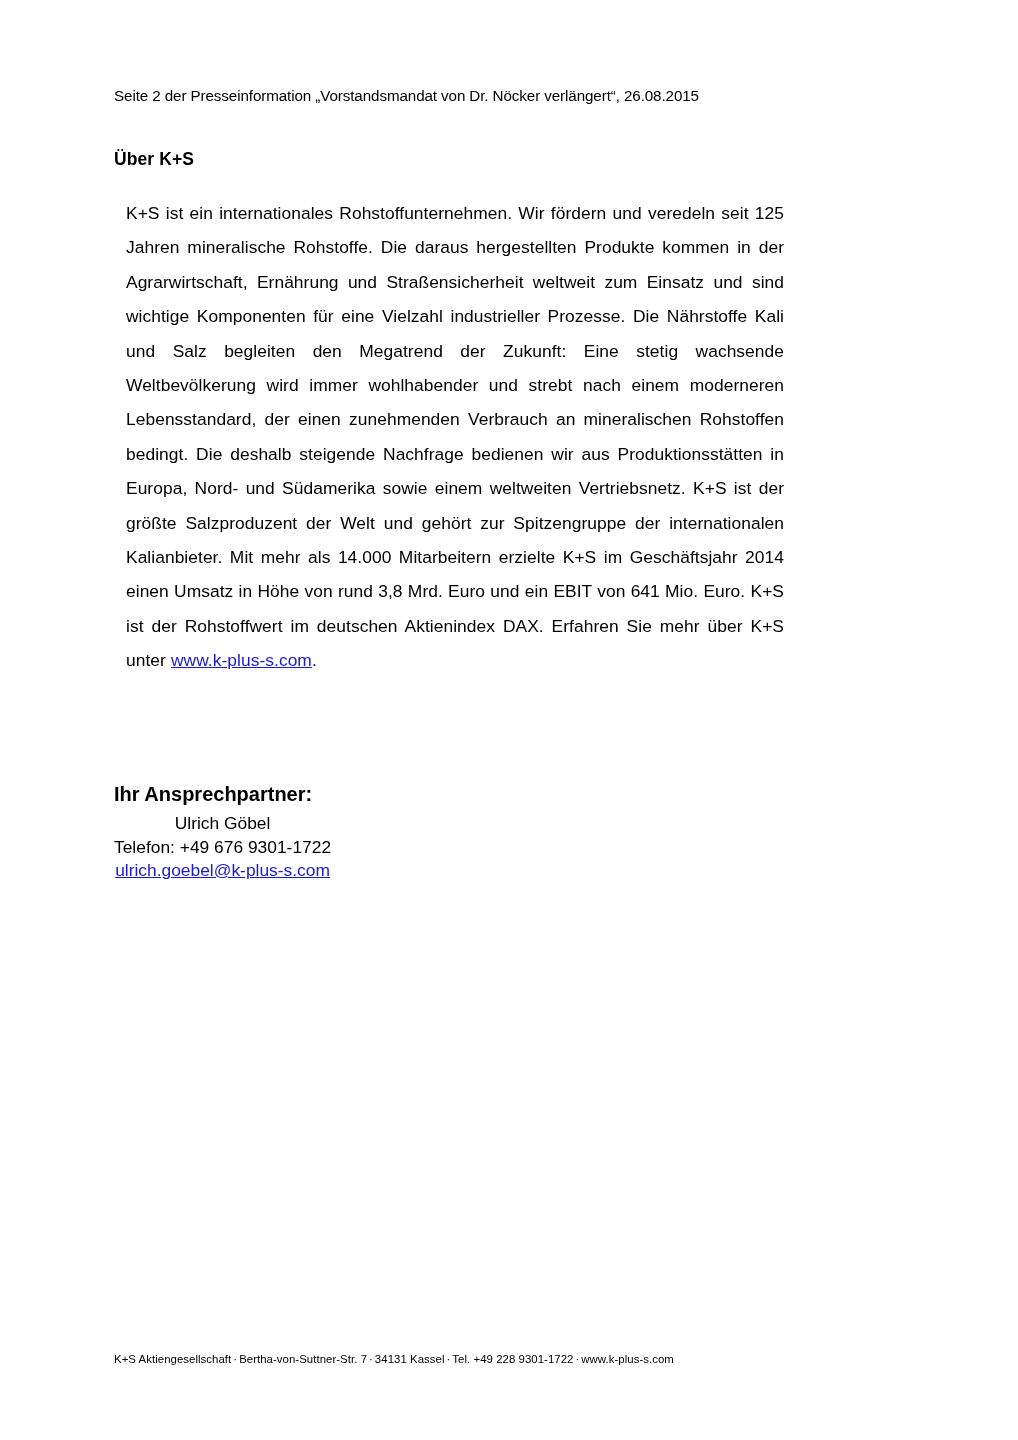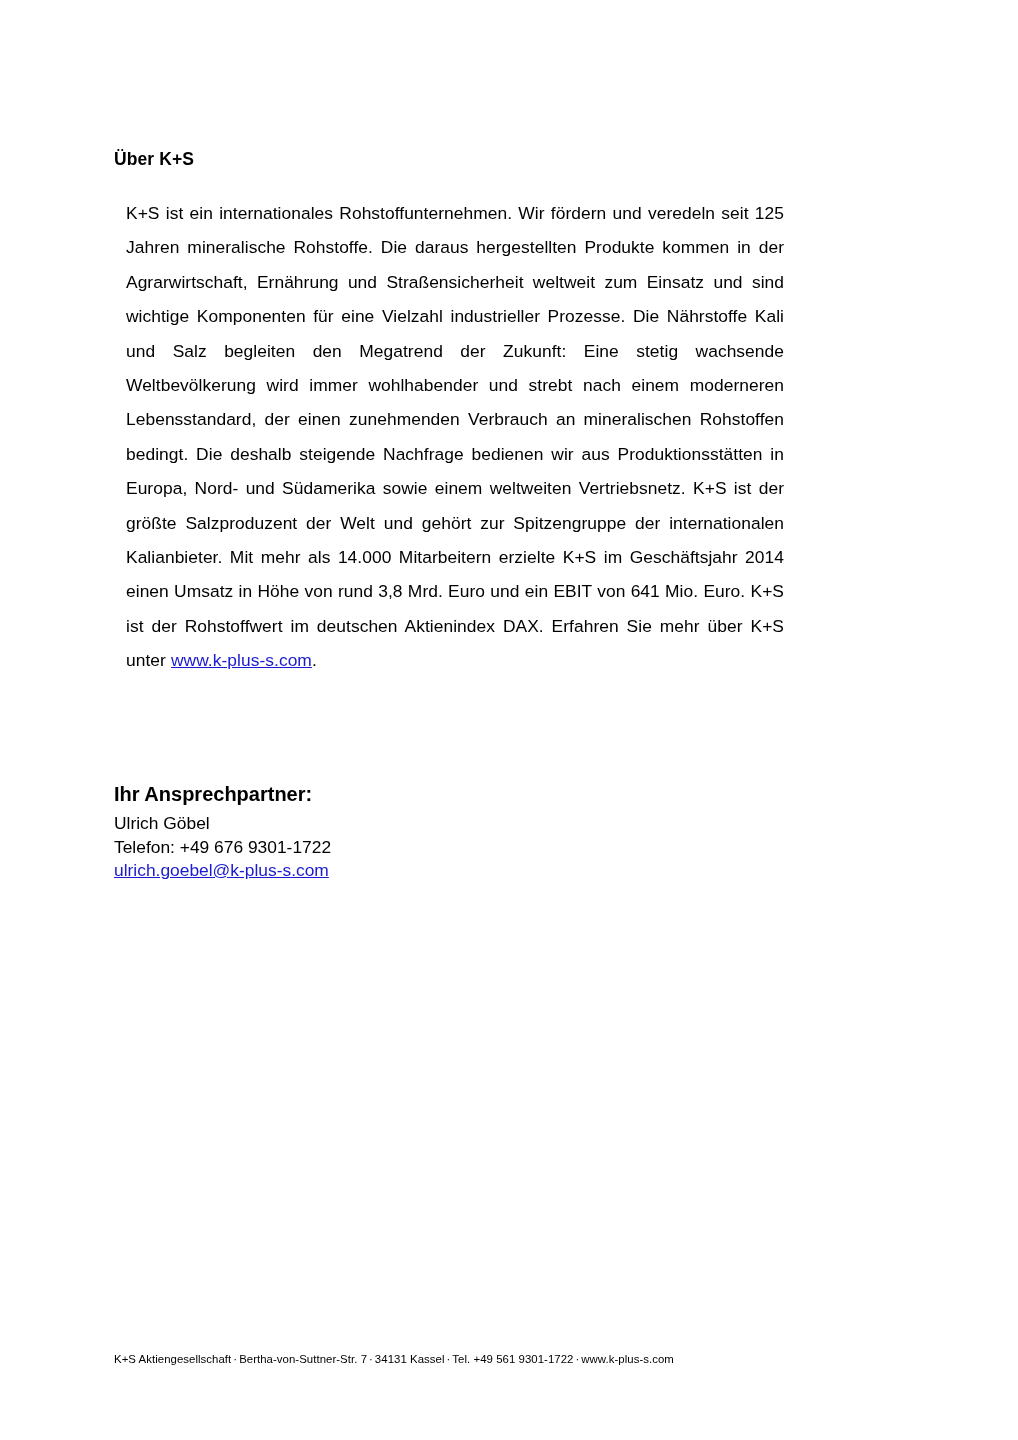--- a/index.html
+++ b/index.html
@@ -81,20 +81,21 @@
     font-weight: bold;
     line-height: 24px;
     margin-top: 16px;
   }
   .contact-block {
     position: absolute;
     left: 114px;
     top: 812px;
     font-size: 17.4px;
     line-height: 23.5px;
+    text-align: center;
   }
   .contact-block .c-line {
     display: block;
     white-space: nowrap;
   }
 
   
   .doc-footer {
     position: absolute;
     left: 114px;
@@ -110,32 +111,33 @@
   }
   .doc-footer .sep {
     padding: 0 2px;
   }
 </style>
 </head>
 <body>
 
 <div class="page">
 
+  <div class="doc-header">Seite 2 der Presseinformation „Vorstandsmandat von Dr. Nöcker verlängert“, 26.08.2015</div>
 
   <div class="section-heading">Über K+S</div>
 
   <div class="body-block">
     <p class="body-para"><span>K+S ist ein internationales Rohstoffunternehmen. Wir fördern und veredeln seit 125 Jahren mineralische Rohstoffe. Die daraus hergestellten Produkte kommen in der Agrarwirtschaft, Ernährung und Straßensicherheit weltweit zum Einsatz und sind wichtige Komponenten für eine Vielzahl industrieller Prozesse. Die Nährstoffe Kali und Salz begleiten den Megatrend der Zukunft: Eine stetig wachsende Weltbevölkerung wird immer wohlhabender und strebt nach einem moderneren Lebensstandard, der einen zunehmenden Verbrauch an mineralischen Rohstoffen bedingt. Die deshalb steigende Nachfrage bedienen wir aus Produktionsstätten in Europa, Nord- und Südamerika sowie einem weltweiten Vertriebsnetz. K+S ist der größte Salzproduzent der Welt und gehört zur Spitzengruppe der internationalen Kalianbieter. Mit mehr als 14.000 Mitarbeitern erzielte K+S im Geschäftsjahr 2014 einen Umsatz in Höhe von rund 3,8 Mrd. Euro und ein EBIT von 641 Mio. Euro. K+S ist der Rohstoffwert im deutschen Aktienindex DAX. Erfahren Sie mehr über K+S unter </span><a class="link" href="#">www.k-plus-s.com</a><span>.</span></p>
   </div>
 
   <div class="contact-heading">Ihr Ansprechpartner:</div>
 
   <div class="contact-block">
     <span class="c-line">Ulrich Göbel</span>
     <span class="c-line">Telefon: +49 676 9301-1722</span>
     <a class="c-line link" href="#">ulrich.goebel@k-plus-s.com</a>
   </div>
 
   <div class="doc-footer">
-    <span class="org">K+S Aktiengesellschaft</span><span class="sep">·</span><span>Bertha-von-Suttner-Str. 7</span><span class="sep">·</span><span>34131 Kassel</span><span class="sep">·</span><span>Tel. +49 561 9301-1722</span><span class="sep">·</span><span>www.k-plus-s.com</span>
+    <span class="org">K+S Aktiengesellschaft</span><span class="sep">·</span><span>Bertha-von-Suttner-Str. 7</span><span class="sep">·</span><span>34131 Kassel</span><span class="sep">·</span><span>Tel. +49 228 9301-1722</span><span class="sep">·</span><span>www.k-plus-s.com</span>
   </div>
 
 </div>
 
 </body></html>

